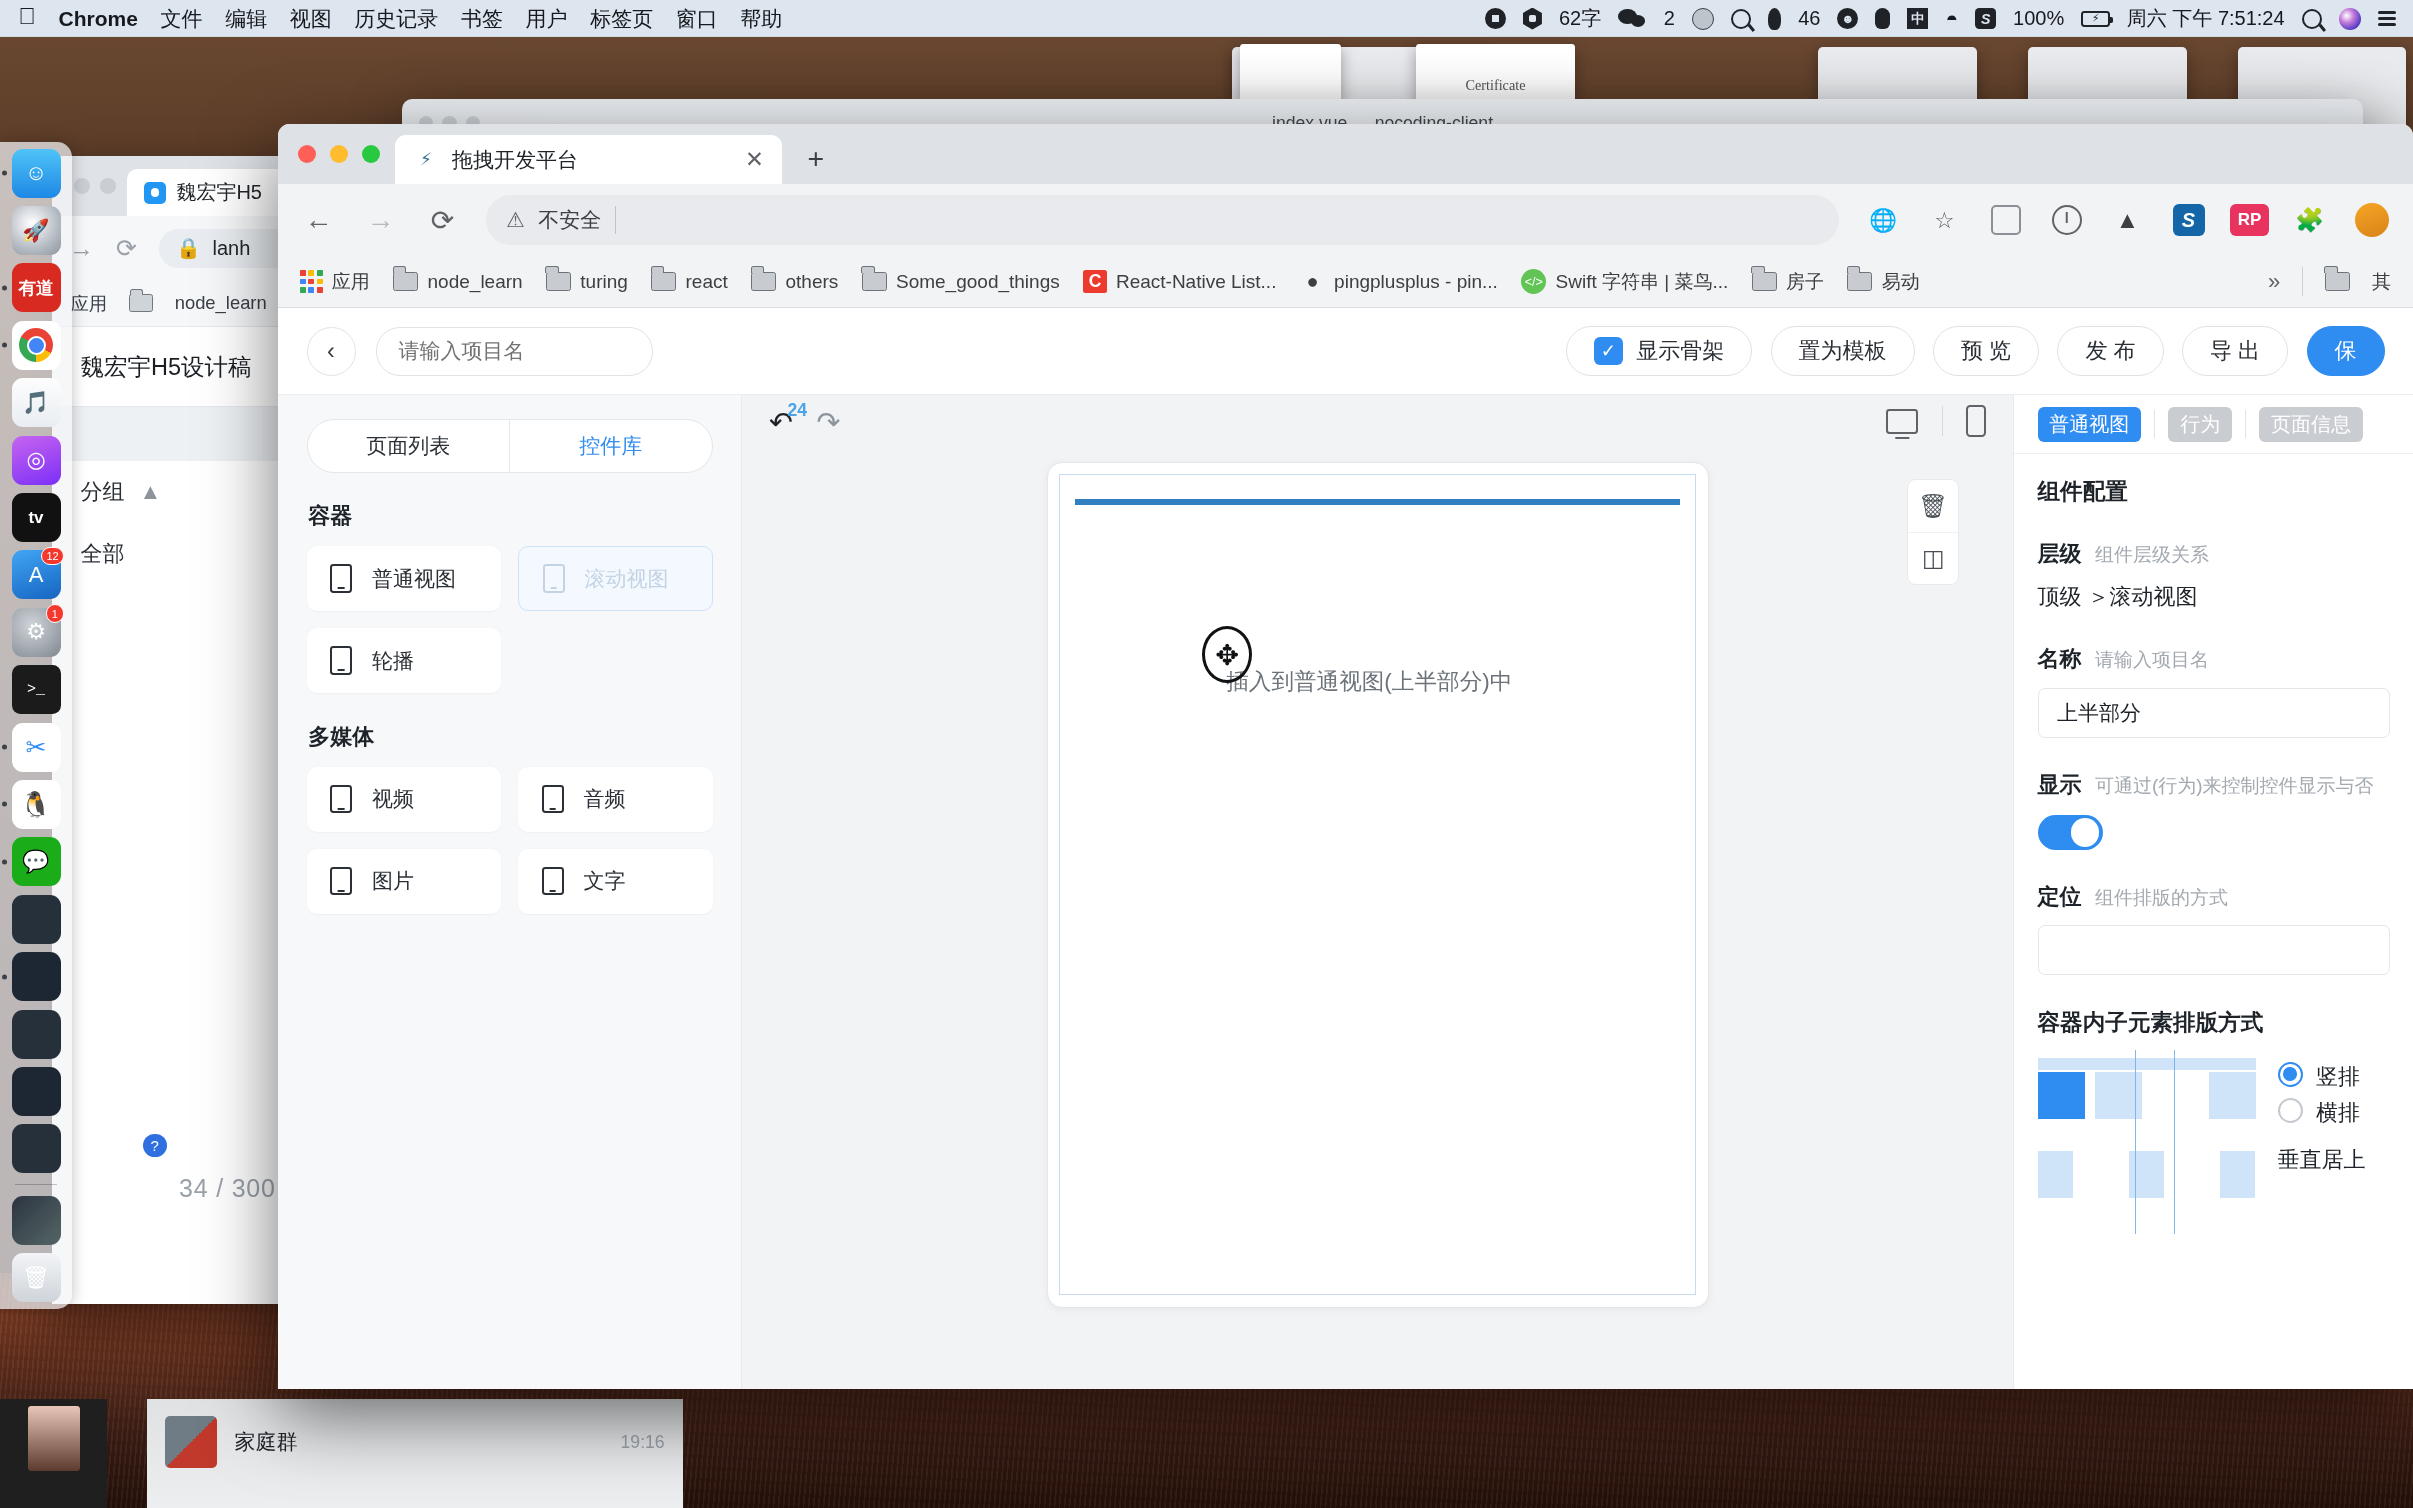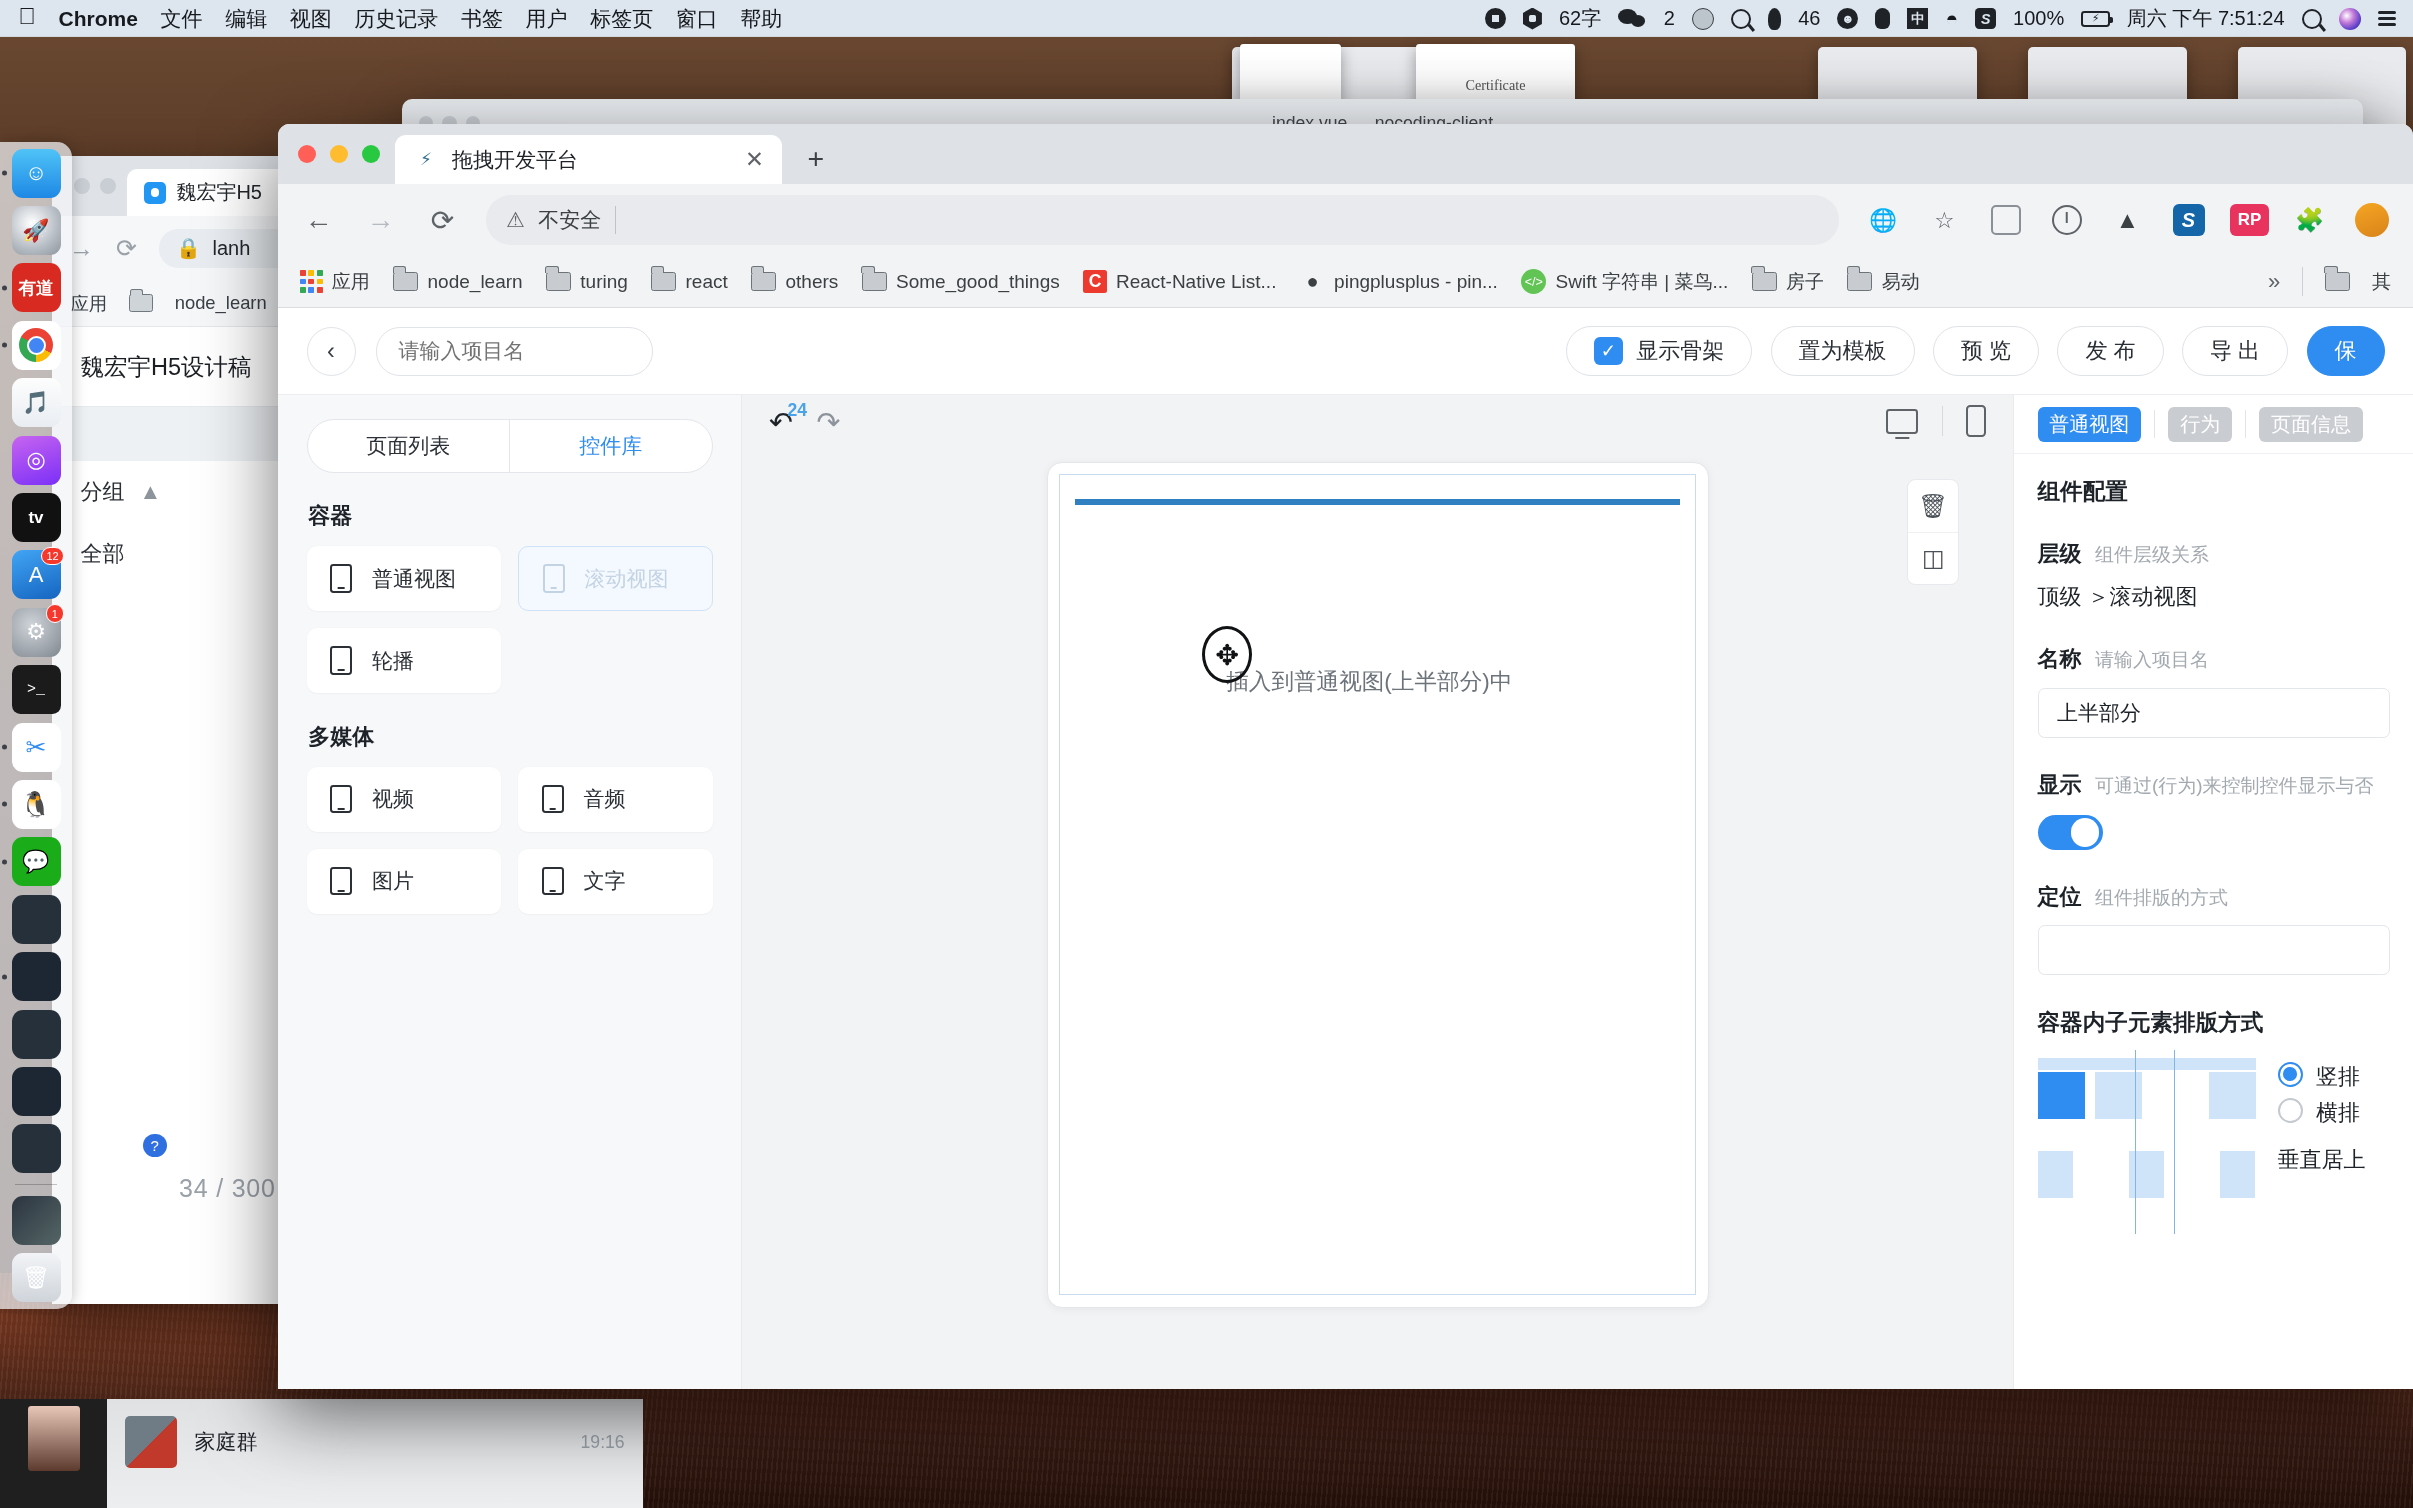--- a/index.html
+++ b/index.html
@@ -138,21 +138,21 @@
               box-shadow:0 17px 59px rgba(0,0,0,.45);z-index:150;}
   .bbw-titlebar{height:49px;display:flex;align-items:center;justify-content:center;gap:8.4px;font-size:17.6px;color:#42474d;}
   .bbw-doticons{position:absolute;left:17px;top:17px;display:flex;gap:9.2px;}
   .bbw-doticons i{width:14.2px;height:14.2px;border-radius:50%;background:#c9ced4;display:block;}
   #bg-big-win .bbw-body{position:absolute;inset:49px 0 0 0;background:#fafbfc;}
 
   
   #chat-win{position:absolute;left:0;right:0;bottom:0;height:109px;z-index:200;display:flex;}
   .chat-rail{width:107px;background:#1f1f1f;display:flex;align-items:flex-start;justify-content:center;padding-top:6.7px;}
   .chat-av-rail{width:52px;height:65px;border-radius:3.4px;background:linear-gradient(180deg,#e8c6b8,#5c3b2e);}
-  .chat-list{width:536px;background:linear-gradient(180deg,#dfe1e3,#eceef0);position:relative;}
+  .chat-list{width:536px;background:linear-gradient(180deg,#dfe1e3,#eceef0);position:relative;margin-left:40px;}
   .chat-item{display:flex;align-items:center;gap:17px;padding:17px 18.4px;}
   .chat-item-av{width:52px;height:52px;border-radius:5px;background:linear-gradient(135deg,#6f7c86 50%,#c0392b 50%);flex:none;}
   .chat-item-name{font-size:21px;color:#1e2227;}
   .chat-item-time{font-size:17.6px;color:#9aa1a9;margin-left:auto;}
   .chat-body{flex:1;background:linear-gradient(180deg,#d8dadd,#f1f2f4);position:relative;}
   .chat-bubble{position:absolute;right:144px;top:11.7px;background:#63f253;border-radius:6.7px;padding:10px 15px;font-size:20px;color:#0c1a0c;white-space:nowrap;}
   .chat-av-right{position:absolute;right:87px;top:8.4px;width:52px;height:52px;border-radius:5px;background:linear-gradient(160deg,#f4c7c3,#e08a84);}
   .chat-right-img{position:absolute;right:0;top:0;bottom:0;width:159px;
                   background:linear-gradient(110deg,#6b4a14,#c98f2a 40%,#3d2b0c 100%);}
 

